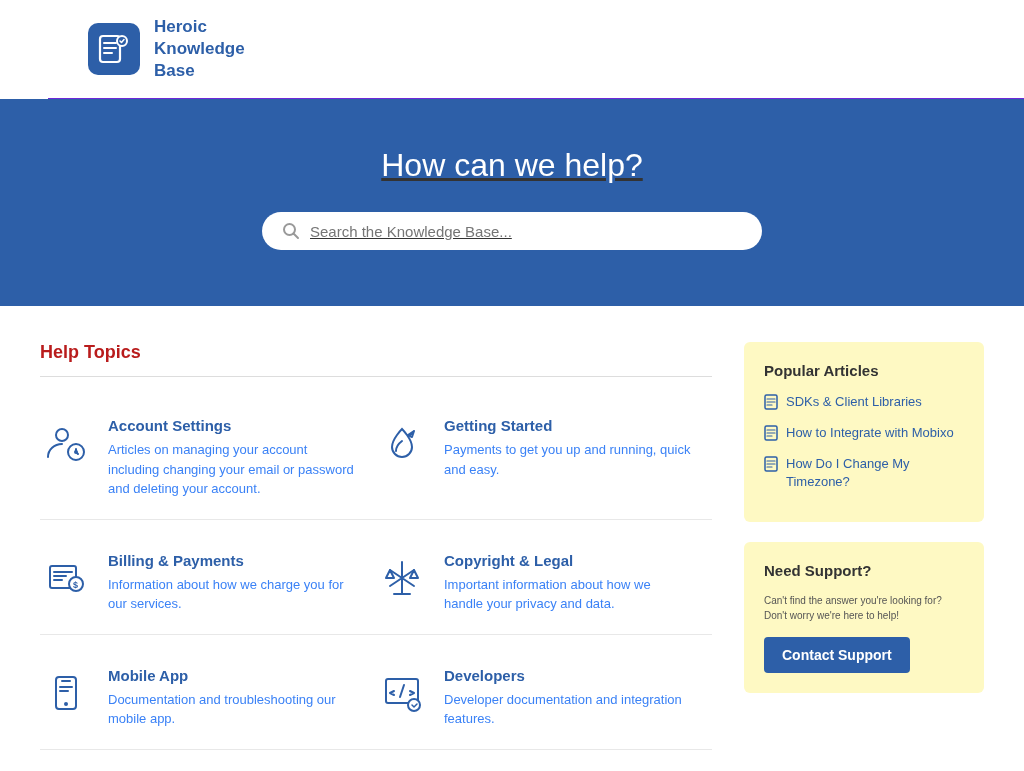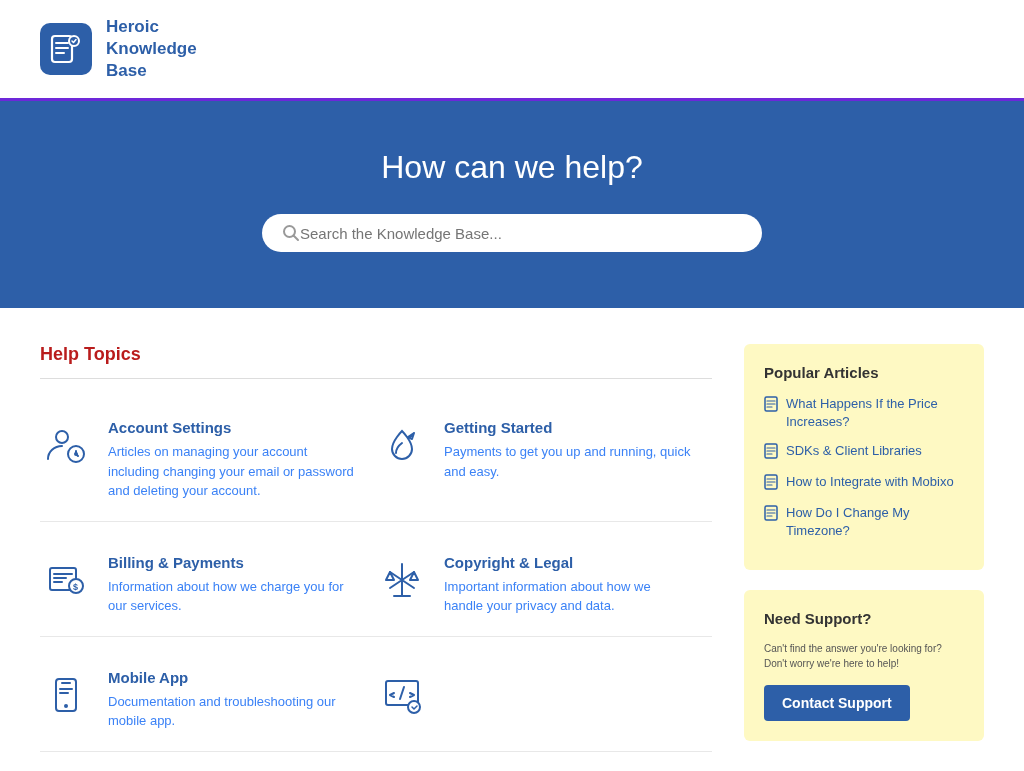--- a/index.html
+++ b/index.html
@@ -4,21 +4,22 @@
   <style>
     * { box-sizing: border-box; margin: 0; padding: 0; }
     body { font-family: -apple-system, BlinkMacSystemFont, 'Segoe UI', sans-serif; background: #fff; color: #333; }
 
     
     .header {
       display: flex;
       align-items: center;
       padding: 16px 40px;
       background: #fff;
-      border-bottom: 3px solid #6d28d9;
+      border-bottom: 1px solid #6d28d9;
+      margin-left: 48px;
     }
     .logo-box {
       width: 52px; height: 52px;
       background: #2d5fa8;
       border-radius: 10px;
       display: flex; align-items: center; justify-content: center;
       margin-right: 14px;
       flex-shrink: 0;
     }
     .logo-box svg { width: 32px; height: 32px; }
@@ -27,35 +28,37 @@
       font-weight: 700;
       color: #2d5fa8;
       line-height: 1.3;
     }
 
     
     .hero {
       background: #2d5fa8;
       padding: 48px 40px 56px;
       text-align: center;
+      text-decoration: underline;
     }
     .hero-title {
       font-size: 32px;
       font-weight: 400;
       color: #fff;
       margin-bottom: 28px;
     }
     .search-bar {
       display: flex;
       align-items: center;
       background: #fff;
       border-radius: 30px;
       max-width: 500px;
       margin: 0 auto;
       padding: 10px 20px;
+      gap: 10px;
     }
     .search-bar input {
       border: none;
       outline: none;
       font-size: 15px;
       color: #999;
       width: 100%;
       background: transparent;
     }
     .search-icon-svg { flex-shrink: 0; }
@@ -278,47 +281,42 @@
         </div>
         <div class="topic-item">
           <div class="topic-icon">
             <svg viewBox="0 0 44 44" fill="none" xmlns="http://www.w3.org/2000/svg">
               <rect x="6" y="8" width="32" height="24" rx="2" stroke="#2d5fa8" stroke-width="2"></rect>
               <path d="M14 20l-4 2 4 2M30 20l4 2-4 2M20 26l4-12" stroke="#2d5fa8" stroke-width="2" stroke-linecap="round" stroke-linejoin="round"></path>
               <circle cx="34" cy="34" r="6" fill="white" stroke="#2d5fa8" stroke-width="2"></circle>
               <path d="M32 34l2 2 3-3" stroke="#2d5fa8" stroke-width="1.5" stroke-linecap="round" stroke-linejoin="round"></path>
             </svg>
           </div>
+          <div class="topic-text">
+            <div class="topic-title">Developers</div>
+            <div class="topic-desc">Developer documentation and integration features.</div>
+          </div>
         </div>
       </div>
 
     </div>
   </div>
 
   <aside class="sidebar">
 
     <div class="sidebar-card">
       <div class="sidebar-card-title">Popular Articles</div>
       <ul class="article-list">
         <li class="article-item">
           <span class="article-icon">
             <svg width="14" height="16" viewBox="0 0 14 16" fill="none">
               <rect x="1" y="1" width="12" height="14" rx="1.5" stroke="#2d5fa8" stroke-width="1.5"></rect>
               <path d="M3 5h8M3 8h8M3 11h5" stroke="#2d5fa8" stroke-width="1.2" stroke-linecap="round"></path>
             </svg>
           </span>
-          <span class="article-link">What Happens If the Price Increases?</span>
-        </li>
-        <li class="article-item">
-          <span class="article-icon">
-            <svg width="14" height="16" viewBox="0 0 14 16" fill="none">
-              <rect x="1" y="1" width="12" height="14" rx="1.5" stroke="#2d5fa8" stroke-width="1.5"></rect>
-              <path d="M3 5h8M3 8h8M3 11h5" stroke="#2d5fa8" stroke-width="1.2" stroke-linecap="round"></path>
-            </svg>
-          </span>
           <span class="article-link">SDKs &amp; Client Libraries</span>
         </li>
         <li class="article-item">
           <span class="article-icon">
             <svg width="14" height="16" viewBox="0 0 14 16" fill="none">
               <rect x="1" y="1" width="12" height="14" rx="1.5" stroke="#2d5fa8" stroke-width="1.5"></rect>
               <path d="M3 5h8M3 8h8M3 11h5" stroke="#2d5fa8" stroke-width="1.2" stroke-linecap="round"></path>
             </svg>
           </span>
           <span class="article-link">How to Integrate with Mobixo</span>

